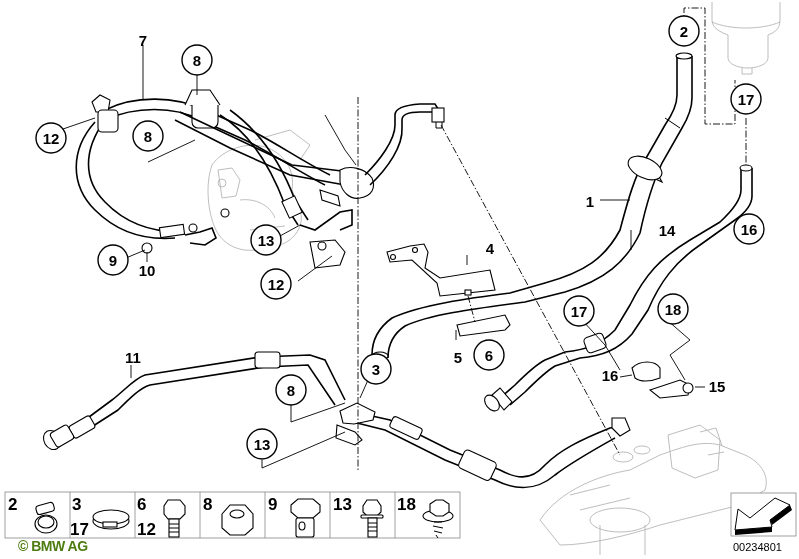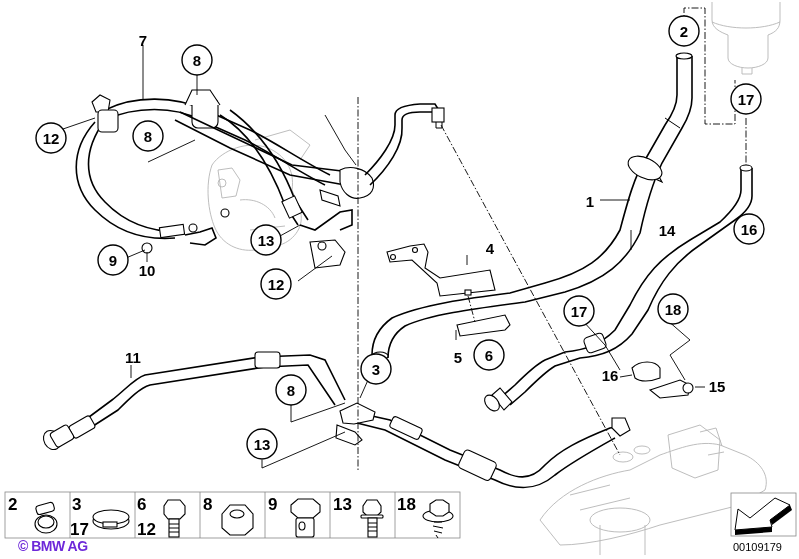--- a/index.html
+++ b/index.html
@@ -1,21 +1,21 @@
 <!DOCTYPE html>
 <html><head>
   <meta charset="utf-8">
   <style>
     html, body { margin:0; padding:0; background:#fff; }
     body { width:799px; height:559px; position:relative; overflow:hidden; font-family:"Liberation Sans", sans-serif; }
     #diagram { position:absolute; left:0; top:0; width:799px; height:559px; }
     .callout-num { font-family:"Liberation Sans", sans-serif; font-weight:bold; font-size:15px; fill:#000; }
     .label-num { font-family:"Liberation Sans", sans-serif; font-weight:bold; font-size:15px; fill:#000; }
     .legend-num { font-family:"Liberation Sans", sans-serif; font-weight:bold; font-size:17px; fill:#000; }
-    .copyright { position:absolute; left:18px; top:538px; font-size:14px; font-weight:bold; letter-spacing:-0.5px; color:#6d28d9; font-family:"Liberation Sans", sans-serif; }
+    .copyright { position:absolute; left:18px; top:538px; font-size:14px; font-weight:bold; letter-spacing:-0.5px; color:#4d7c0f; font-family:"Liberation Sans", sans-serif; }
     .ref-code { position:absolute; left:733px; top:541px; font-size:11px; color:#000; font-family:"Liberation Sans", sans-serif; }
   </style>
 </head>
 <body>
 
 <svg id="diagram" viewBox="0 0 799 559" xmlns="http://www.w3.org/2000/svg">
   <defs>
     <style>
       .hose { fill:none; stroke:#000; stroke-width:1.6; }
       .thin { fill:none; stroke:#000; stroke-width:1; }
@@ -328,13 +328,13 @@
 
   <g>
     <rect x="731" y="493" width="65" height="43" fill="#fff" stroke="#888" stroke-width="0.8"></rect>
     <path d="M738,509 L750,518 L775,498 L790,505 L770,520 L772,527 L735,530 Z" fill="#fff" stroke="#000" stroke-width="1"></path>
     <path d="M735,530 L772,527 L772,532 L735,535 Z" fill="#000"></path>
     <path d="M770,520 L790,505 L792,510 L772,525 Z" fill="#000"></path>
   </g>
 </svg>
 
 <div class="copyright">© BMW AG</div>
-<div class="ref-code">00109179</div>
+<div class="ref-code">00234801</div>
 
 </body></html>

